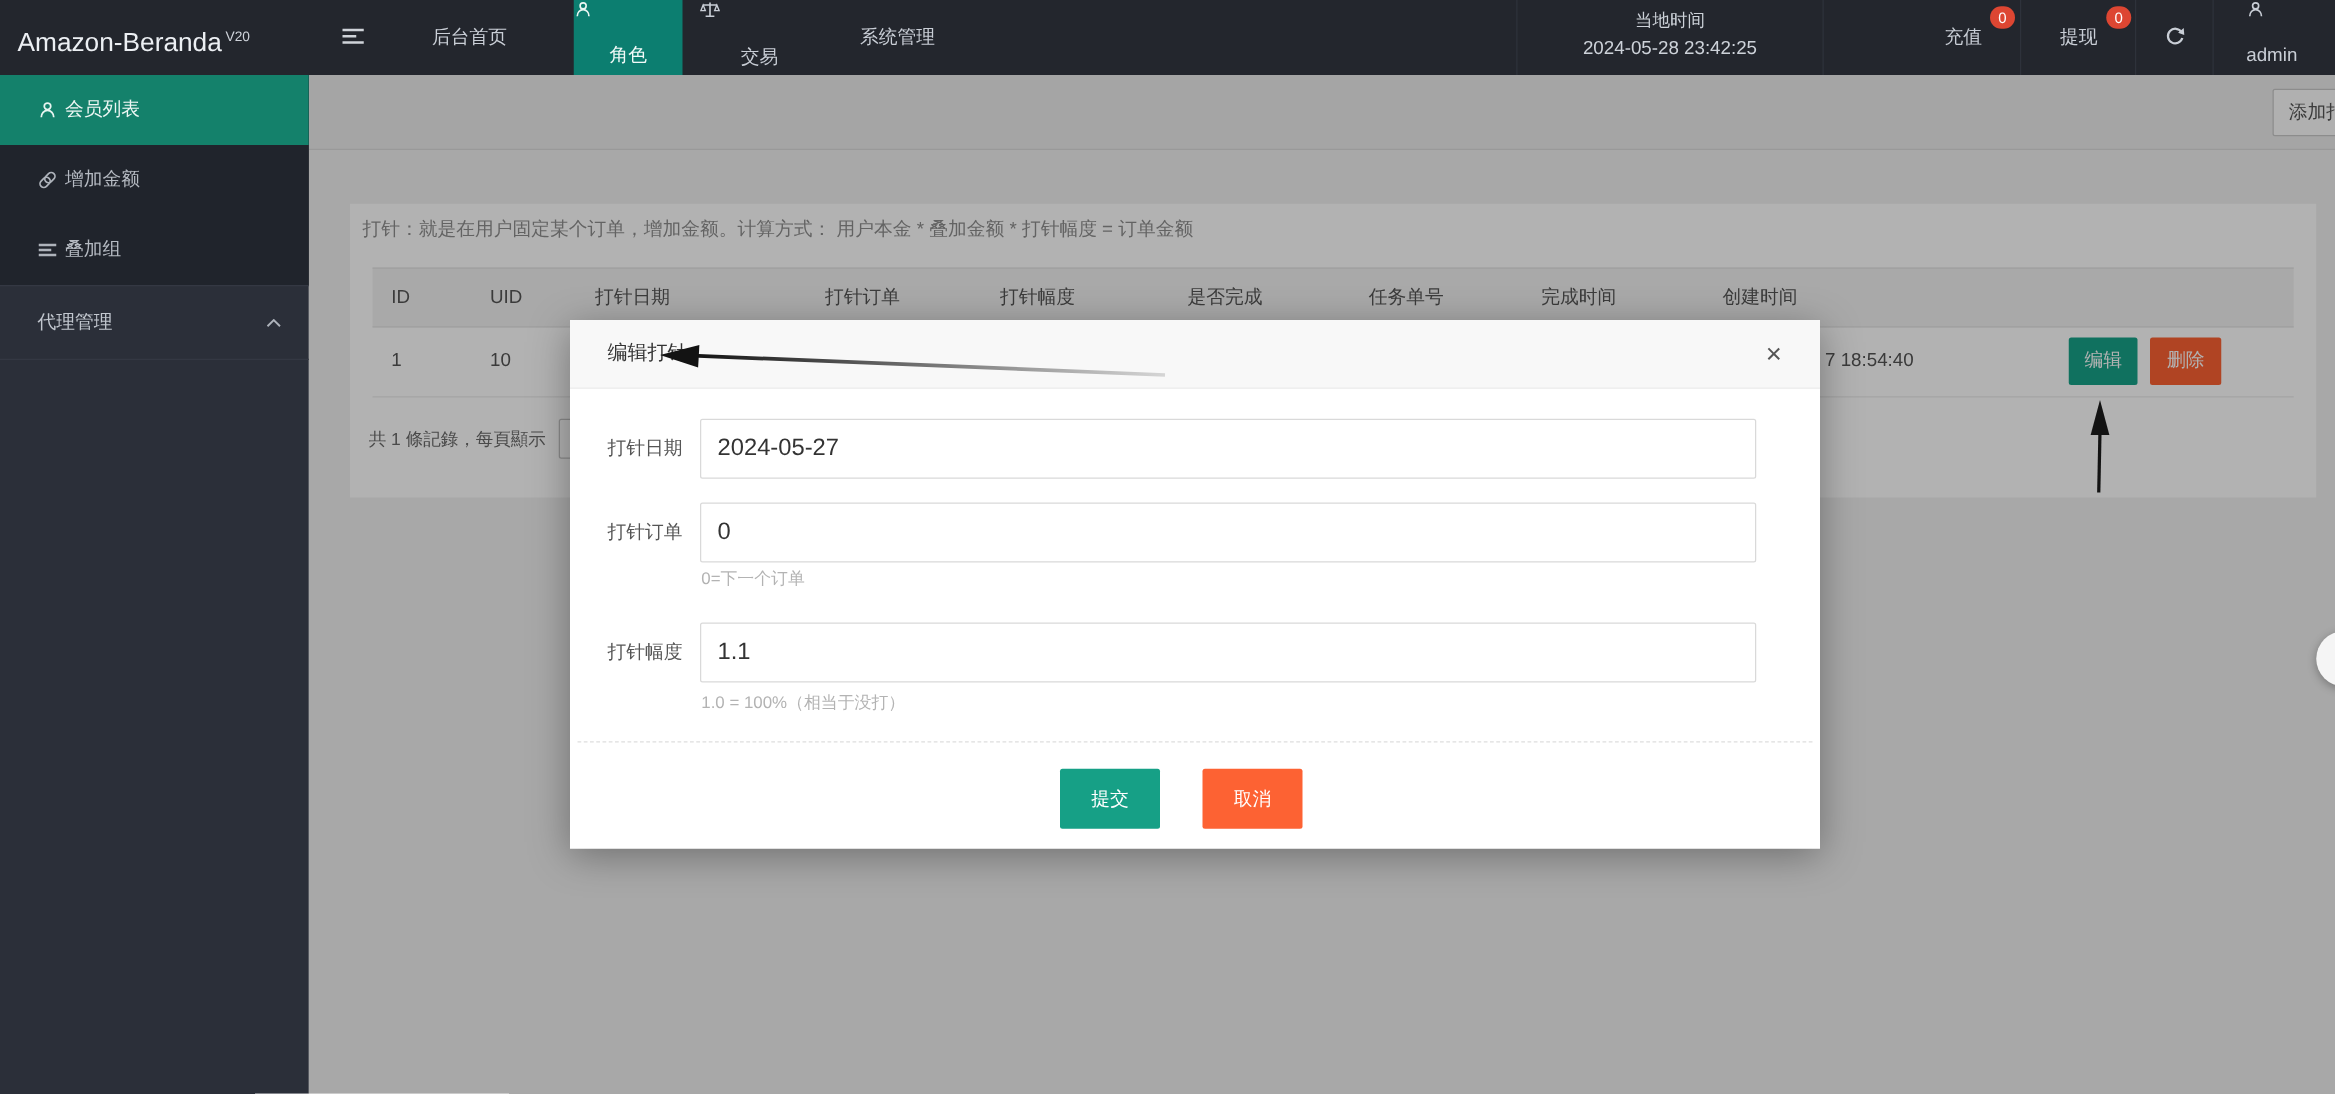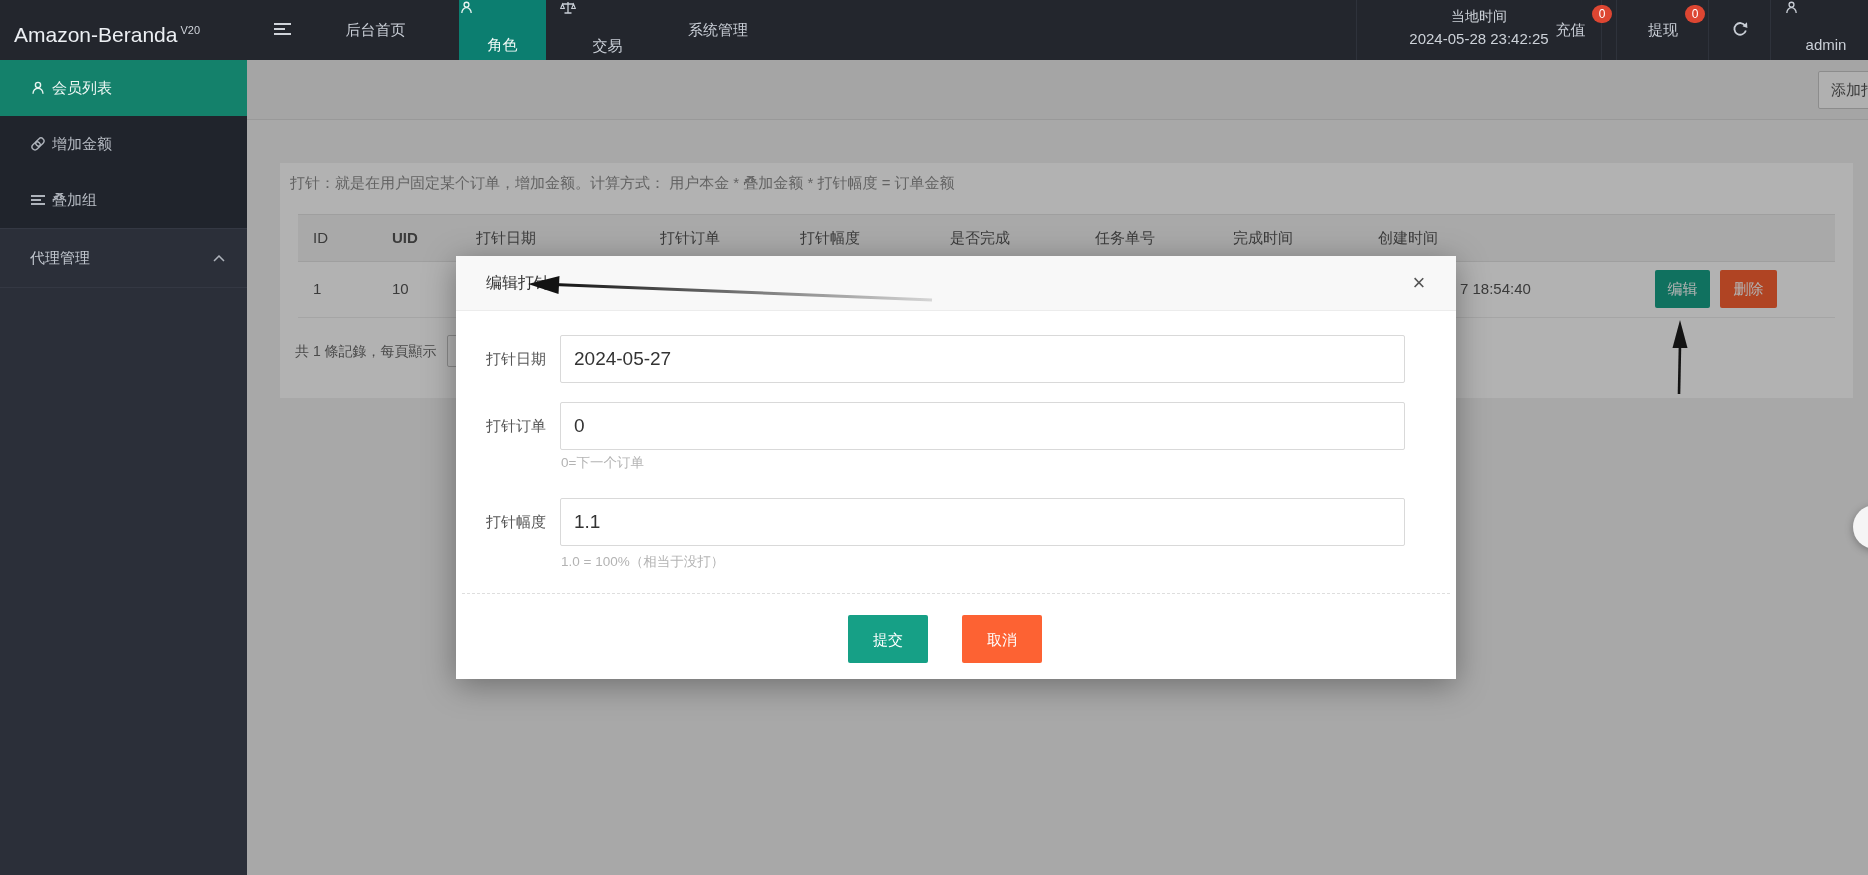--- a/index.html
+++ b/index.html
@@ -8,21 +8,21 @@
        -webkit-font-smoothing:antialiased;}
 
   
   .topbar{position:absolute;left:0;top:0;width:1868px;height:60px;background:#23262d;z-index:40;}
   .logo{position:absolute;left:14px;top:0;height:60px;line-height:60px;color:#eceff3;font-size:21px;}
   .logo sup{font-size:11px;color:#cfd3da;margin-left:3px;}
   .tb-item{position:absolute;top:0;height:60px;line-height:60px;color:#c9ced6;font-size:15px;text-align:center;cursor:pointer;}
   .tb-item .navicon{vertical-align:-2px;margin-right:6px;}
   .tb-active{background:#0c7e70;color:#f2faf8;}
   .tb-sep-l{border-left:1px solid #2e323b;}
-  .clock{position:absolute;left:1356px;top:0;width:244px;height:60px;color:#cdd2d9;text-align:center;
+  .clock{position:absolute;left:1213px;top:0;width:244px;height:60px;color:#cdd2d9;text-align:center;
          border-left:1px solid #2e323b;border-right:1px solid #2e323b;}
   .clock .l1{font-size:14px;margin-top:8px;}
   .clock .l2{font-size:15px;margin-top:4px;}
   .badge{position:absolute;top:5px;right:4px;min-width:12px;height:18px;line-height:18px;padding:0 4px;
          background:#dd4632;color:#fff;font-size:12px;border-radius:9px;text-align:center;}
   .hamburger span{display:block;height:2px;background:#cfd3d9;margin:0 auto;}
   .hamburger{position:absolute;left:262px;top:0;width:40px;height:60px;cursor:pointer;}
   .hamburger .bars{width:17px;margin:23px auto 0;}
   .hamburger .b2{width:11px;margin:3px 6px 3px 0;}
 
@@ -127,21 +127,21 @@
     <span class="badge">0</span>
   </div>
 
   <div class="tb-item tb-sep-l" style="left:1708px;width:62px;">
     <svg width="18" height="18" viewBox="0 0 16 16" style="margin:21px auto 0;">
       <path d="M12.6 4.2 A5.2 5.2 0 1 0 13.2 8.4" fill="none" stroke="#c9ced6" stroke-width="1.6"></path>
       <polygon points="14.2,1.2 14.6,6.2 10.2,4.6" fill="#c9ced6"></polygon>
     </svg>
   </div>
 
-  <div class="tb-item tb-sep-l" style="left:1770px;width:98px;text-align:center;padding-left:13px;box-sizing:border-box;">
+  <div class="tb-item tb-sep-l" style="left:1770px;width:98px;text-align:left;padding-left:26px;box-sizing:border-box;">
     <svg class="navicon" width="15" height="15" viewBox="0 0 16 16">
       <circle cx="8" cy="5" r="2.6" fill="none" stroke="#c9ced6" stroke-width="1.4"></circle>
       <path d="M3 13.8 a5 5.6 0 0 1 10 0" fill="none" stroke="#c9ced6" stroke-width="1.4"></path>
     </svg><span>admin</span>
   </div>
 </div>
 
 <div class="sidebar">
 
   <div class="submenu">
@@ -184,21 +184,21 @@
     <span>添加打针</span>
   </div>
 </div>
 
 <div class="page">
   <div class="card">
     <div class="desc">打针：就是在用户固定某个订单，增加金额。计算方式： 用户本金 * 叠加金额 * 打针幅度 = 订单金额</div>
 
     <div class="thead">
       <div class="th" style="left:15px;">ID</div>
-      <div class="th" style="left:94px;font-weight:bold;">UID</div>
+      <div class="th" style="left:94px;">UID</div>
       <div class="th" style="left:178px;">打针日期</div>
       <div class="th" style="left:362px;">打针订单</div>
       <div class="th" style="left:502px;">打针幅度</div>
       <div class="th" style="left:652px;">是否完成</div>
       <div class="th" style="left:797px;">任务单号</div>
       <div class="th" style="left:935px;">完成时间</div>
       <div class="th" style="left:1080px;">创建时间</div>
     </div>
 
     <div class="trow">

